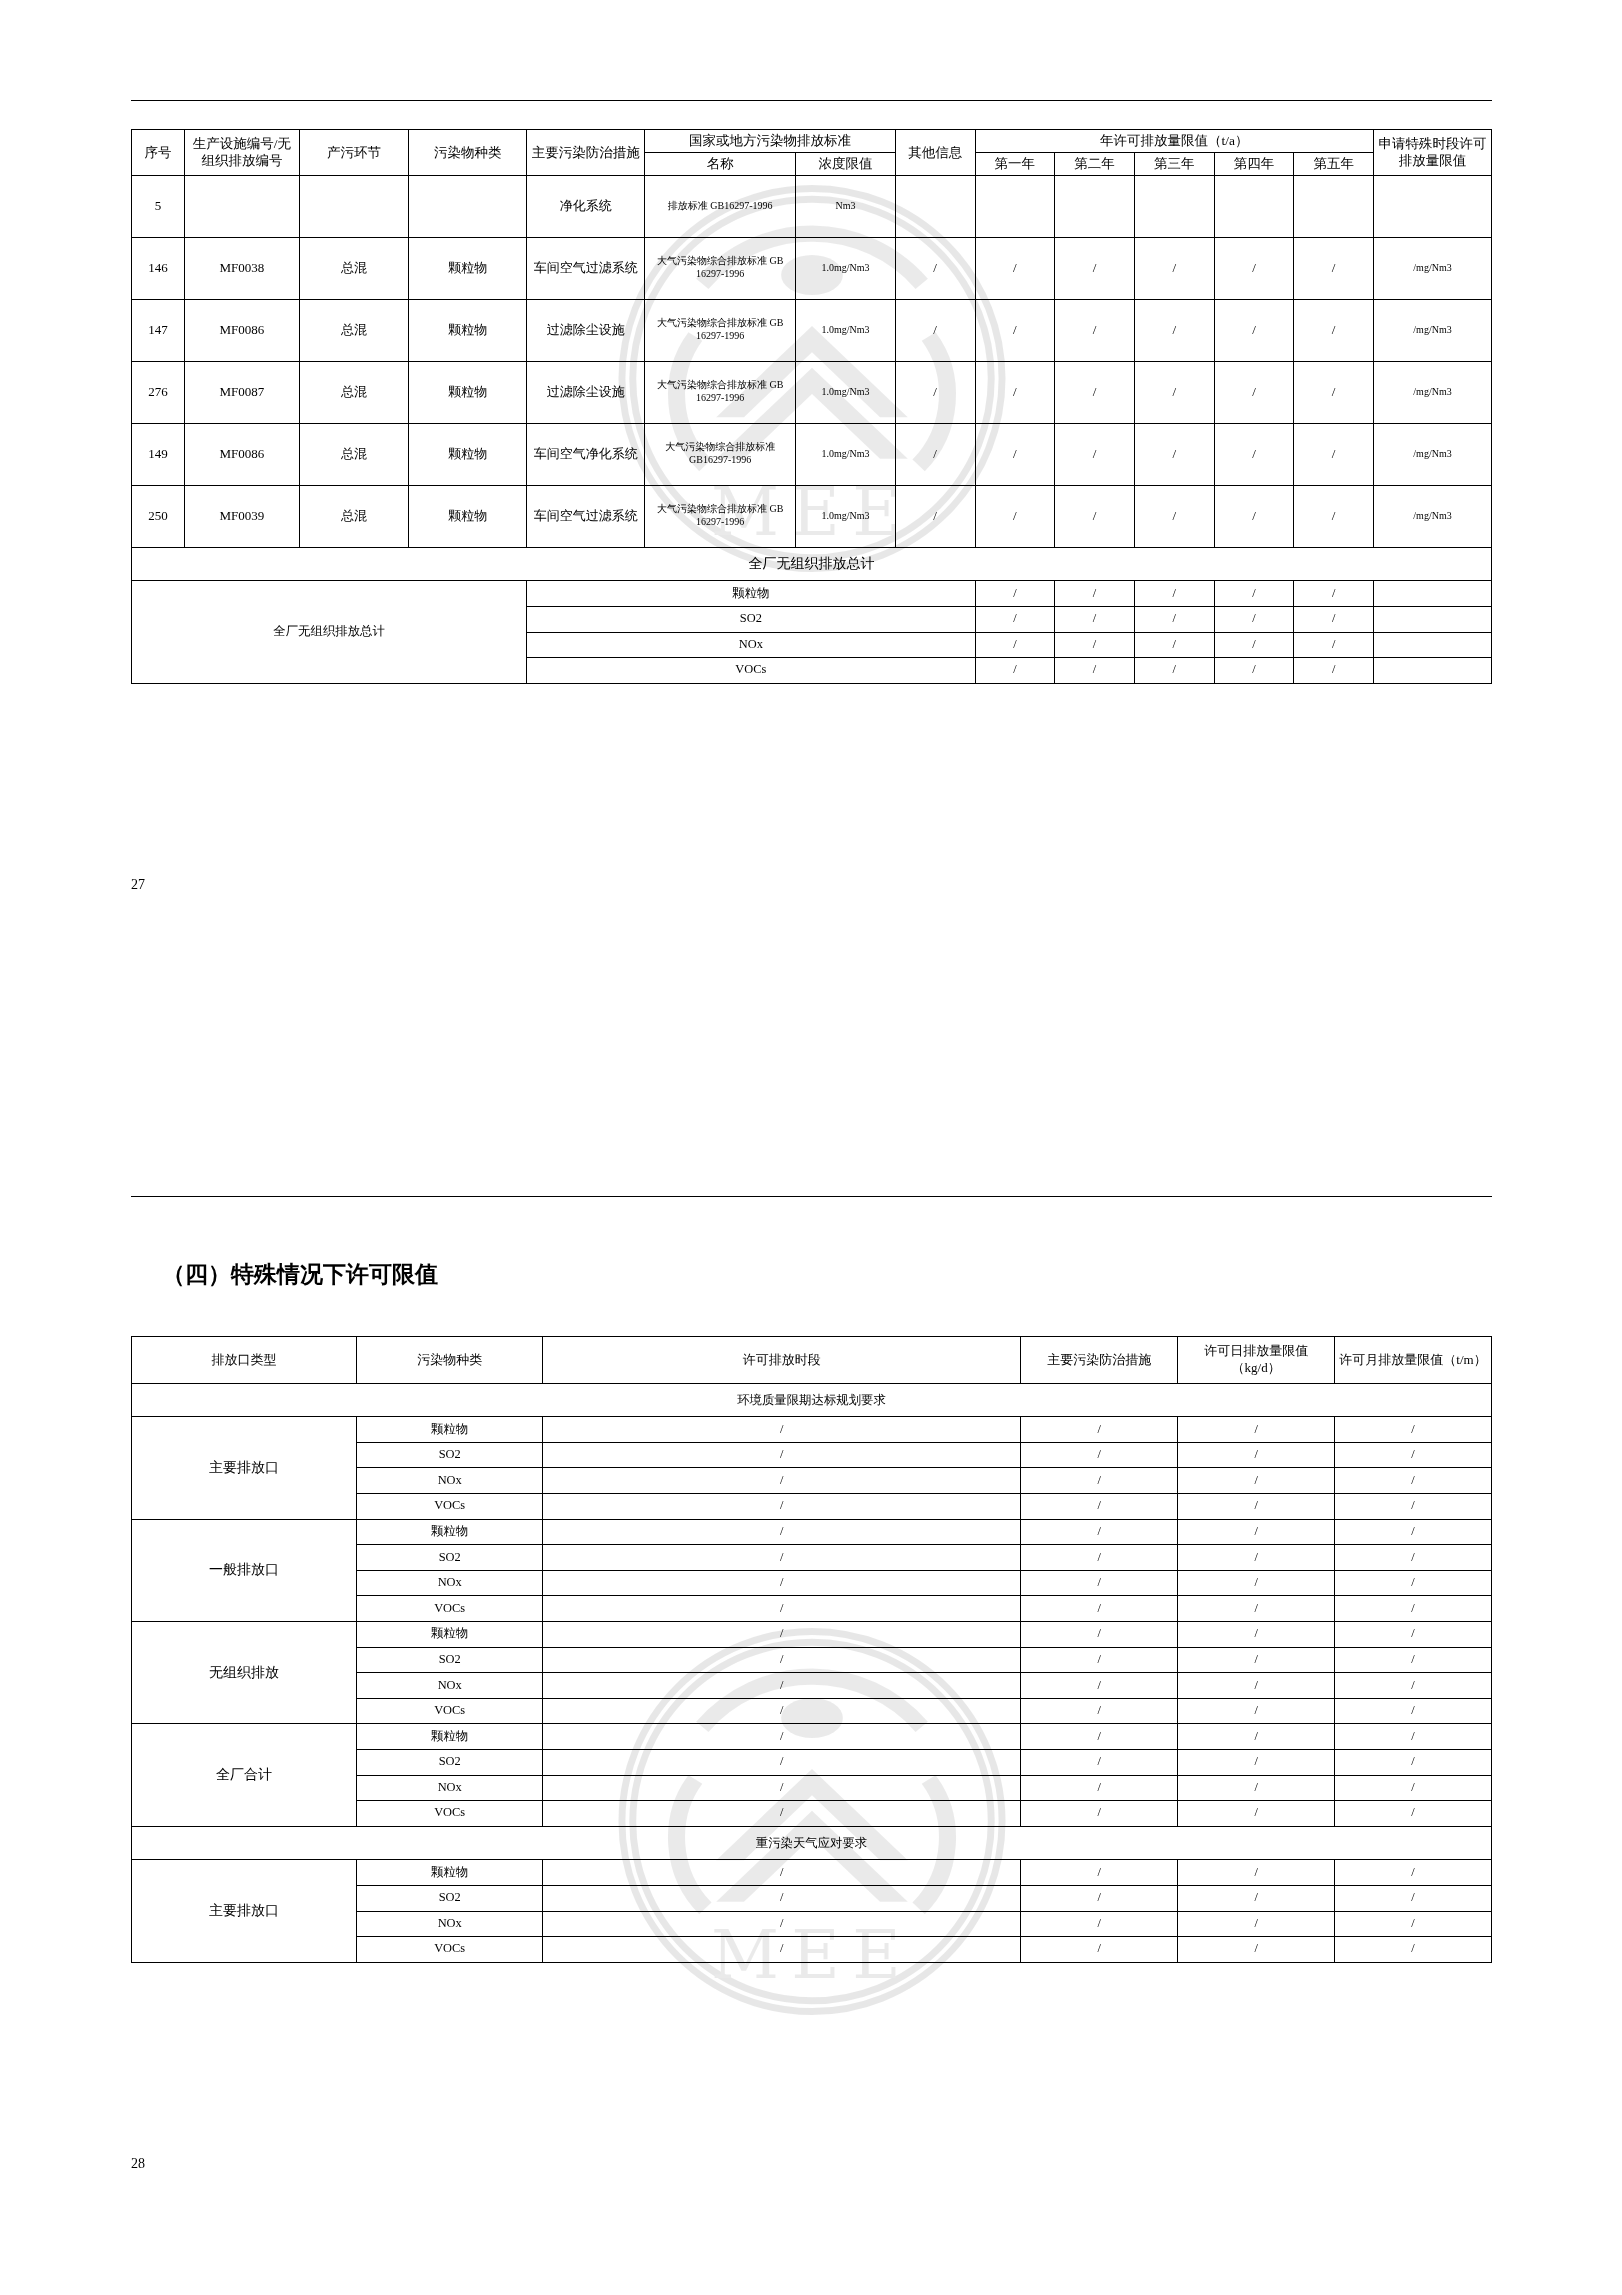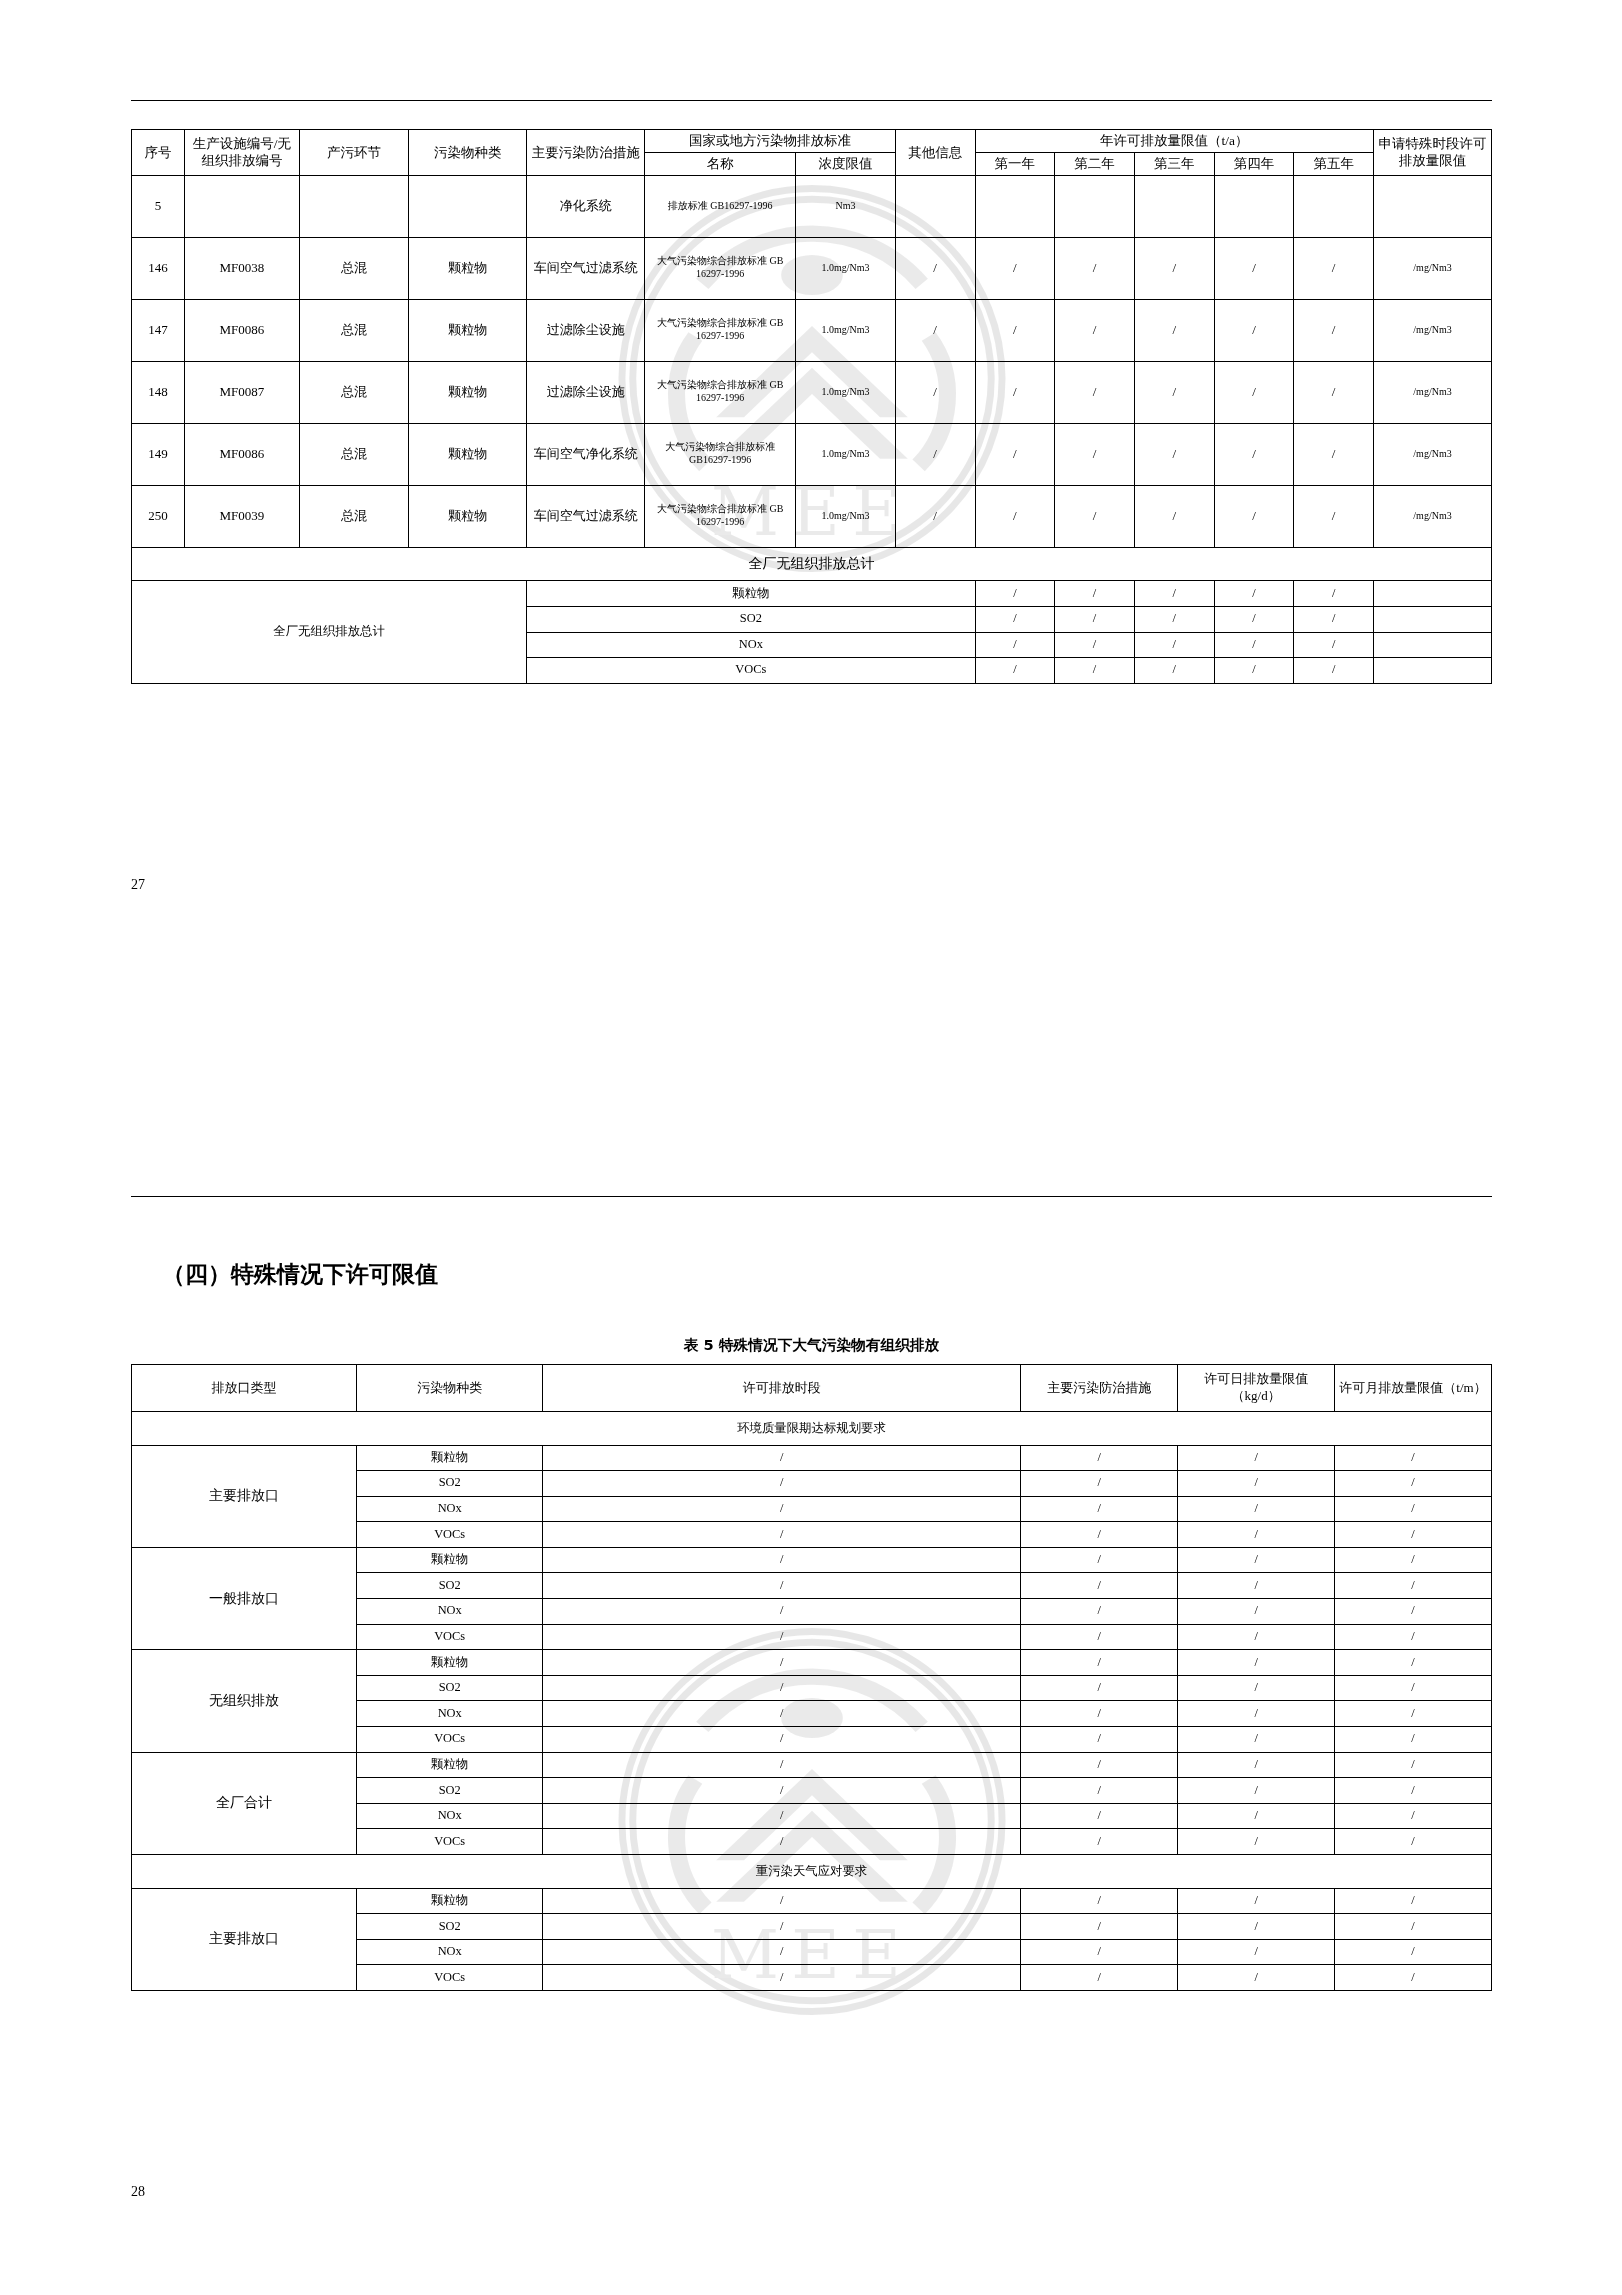--- a/index.html
+++ b/index.html
@@ -210,21 +210,21 @@
         <td class="small">1.0mg/Nm3</td>
         <td class="slash">/</td>
         <td class="slash">/</td>
         <td class="slash">/</td>
         <td class="slash">/</td>
         <td class="slash">/</td>
         <td class="slash">/</td>
         <td class="small">/mg/Nm3</td>
       </tr>
       <tr class="tall">
-        <td class="cellnum">148</td>
+        <td class="cellnum">276</td>
         <td>MF0087</td>
         <td>总混</td>
         <td>颗粒物</td>
         <td>过滤除尘设施</td>
         <td class="small">大气污染物综合排放标准 GB 16297-1996</td>
         <td class="small">1.0mg/Nm3</td>
         <td class="slash">/</td>
         <td class="slash">/</td>
         <td class="slash">/</td>
         <td class="slash">/</td>
@@ -327,21 +327,20 @@
       <path d="M186 414 l124 -118 l124 118 l-36 0 l-88 -84 l-88 84 z"></path>
       <ellipse cx="310" cy="176" rx="40" ry="26"></ellipse>
     </g>
     <text x="310" y="512" text-anchor="middle" font-family="DejaVu Serif, serif" font-size="86" fill="#bdbdbd" letter-spacing="16">MEE</text>
   </svg>
 
   <div class="rule rule-2"></div>
 
   <div class="section-title">（四）特殊情况下许可限值</div>
 
-  <div class="table-caption">表 5  特殊情况下大气污染物有组织排放</div>
 
   <table class="doc t5">
     <colgroup>
       <col style="width:178px">
         <col style="width:147px">
         <col style="width:378px">
       <col style="width:124px">
         <col style="width:124px">
         <col style="width:124px">
     </colgroup>

